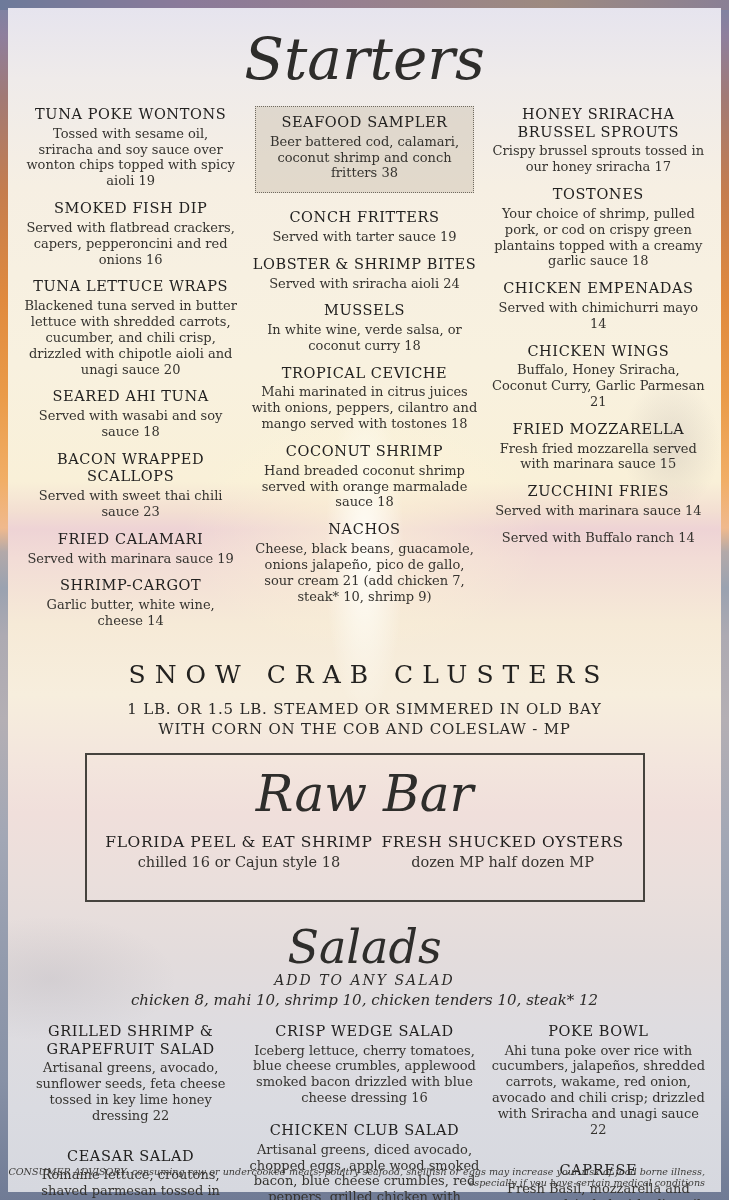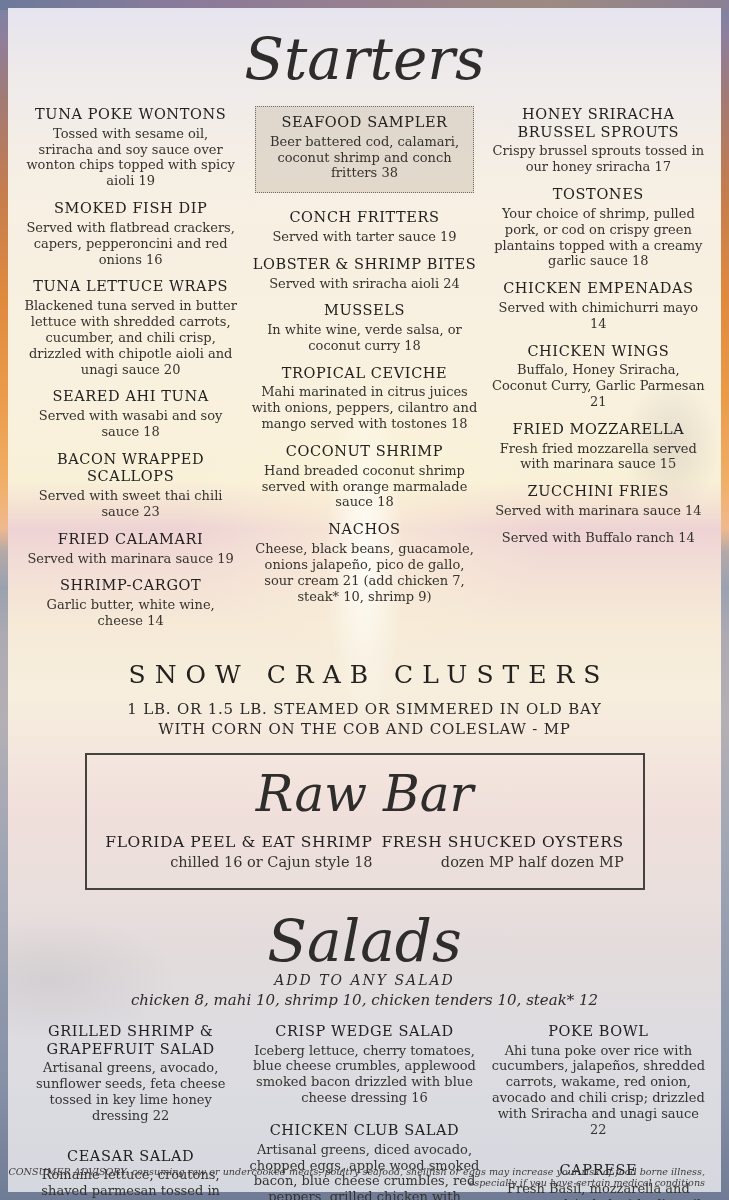--- a/index.html
+++ b/index.html
@@ -22,27 +22,27 @@
   .starters-title{font-size:58px;margin:22px 0 18px;}
   .menu-grid{display:grid;grid-template-columns:1fr 1.08fr 1fr;column-gap:12px;padding:0 16px;}
   .col{text-align:center;}
   .item{margin:0 0 11px;}
   .item h3{font-size:14.5px;font-weight:normal;letter-spacing:.6px;line-height:1.22;margin:0 0 2px;color:#222120;}
   .item p{font-size:13px;line-height:1.22;margin:0;color:#35332f;}
   .sampler{border:1px dotted #6f6a60;background:rgba(206,196,180,0.5);padding:7px 8px 11px;margin:0 6px 16px;}
   .snowcrab{text-align:center;margin:20px 0 14px;}
   .snowcrab h2{font-size:25px;font-weight:normal;letter-spacing:9px;margin:0 0 10px;color:#232220;text-indent:9px;}
   .snowcrab p{font-size:15px;letter-spacing:.8px;margin:0 auto;max-width:500px;line-height:1.35;}
-  .rawbar{width:536px;margin:12px auto 14px;border:2px solid #46433e;padding:6px 10px 16px;text-align:center;}
+  .rawbar{width:536px;margin:12px auto 14px;border:2px solid #46433e;padding:6px 10px 28px;text-align:center;}
   .rawbar-title{font-size:50px;margin:8px 0 14px;}
-  .rawbar-items{display:flex;justify-content:space-evenly;text-align:right;}
+  .rawbar-items{display:flex;justify-content:space-evenly;}
   .rawbar-items .item{margin:0;}
   .rawbar-items .item h3{font-size:15.5px;}
   .rawbar-items .item p{font-size:14.5px;}
-  .salads-title{font-size:58px;margin:22px 8px 2px;}
+  .salads-title{font-size:46px;margin:22px 8px 2px;}
   .add-header{font-style:italic;font-size:14px;letter-spacing:2px;text-align:center;margin:0 0 3px;color:#2b2a28;}
   .addons{font-style:italic;font-size:15px;text-align:center;margin:0 0 14px;color:#2b2a28;}
   .advisory{position:absolute;left:0;right:16px;bottom:4px;text-align:right;font-style:italic;font-size:9.6px;color:#3c3b38;letter-spacing:0px;}
 </style>
 </head>
 <body>
 
 <div class="page">
   <div class="overlay">
 

